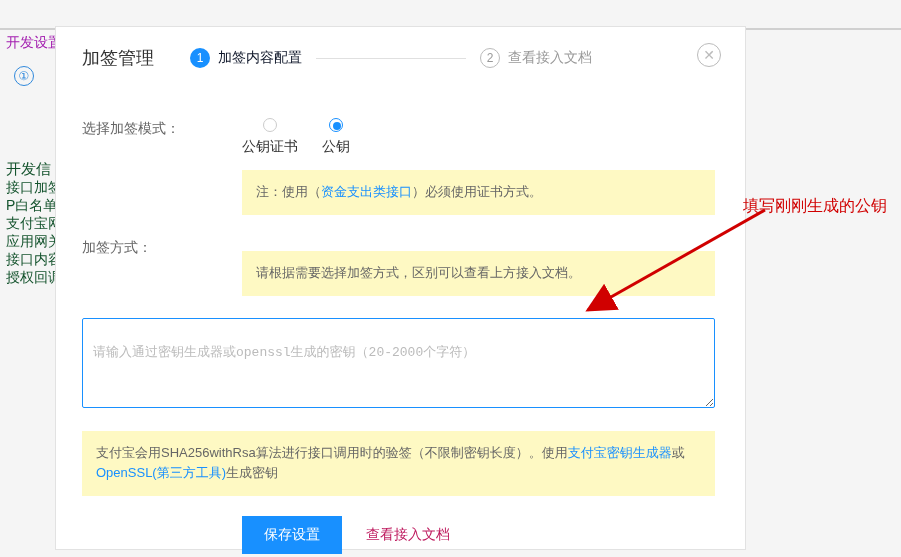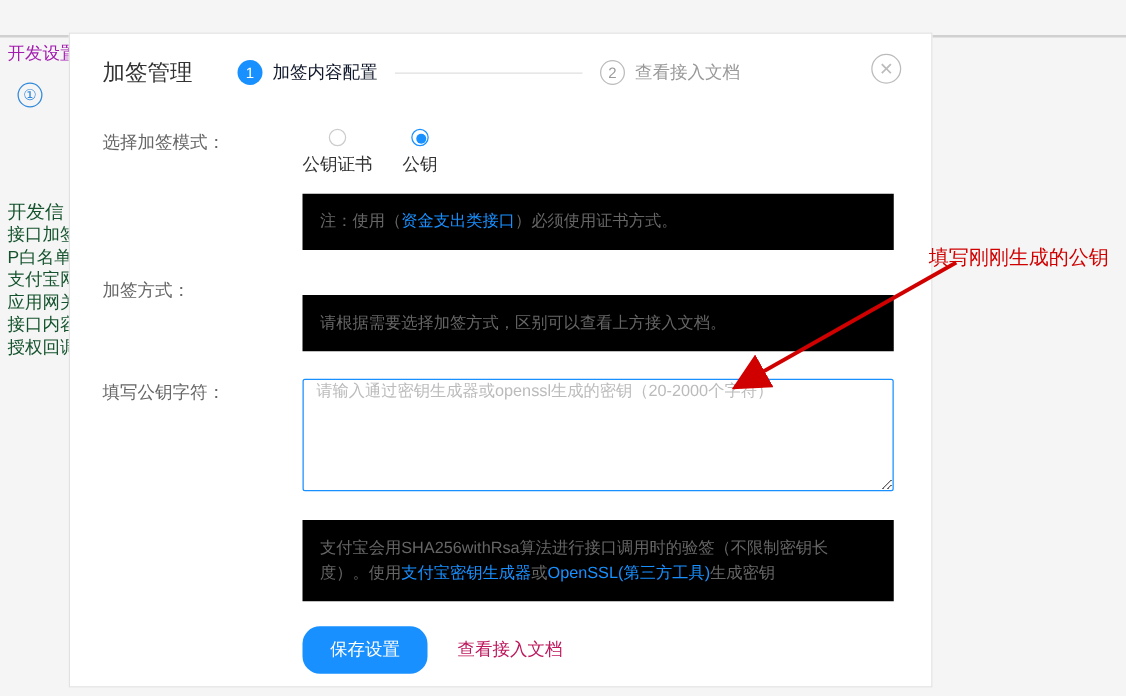--- a/index.html
+++ b/index.html
@@ -117,21 +117,21 @@
       border: 1.5px solid #bbb;
       border-radius: 50%;
       display: flex;
       align-items: center;
       justify-content: center;
       cursor: pointer;
       color: #bbb;
       font-size: 14px;
     }
     .form {
-      margin-top: 28px;
+      margin-top: 43px;
     }
     .form-row {
       display: flex;
       align-items: flex-start;
       margin-bottom: 16px;
     }
     .form-label {
       width: 160px;
       color: #666;
       font-size: 14px;
@@ -164,21 +164,21 @@
     }
     .radio-checked::after {
       content: '';
       position: absolute;
       top: 3px; left: 3px;
       width: 8px; height: 8px;
       border-radius: 50%;
       background: #1890ff;
     }
     .note-box {
-      background: #000000;
+      background: #fef9c3;
       padding: 12px 14px;
       font-size: 13px;
       color: #666;
       margin-top: 14px;
       line-height: 1.6;
     }
     .link { color: #1890ff; cursor: pointer; }
     .help-icon {
       width: 15px;
       height: 15px;
@@ -189,40 +189,40 @@
       align-items: center;
       justify-content: center;
       font-size: 11px;
       margin-left: 6px;
     }
     .textarea {
       width: 100%;
       height: 90px;
       border: 1px solid #1890ff;
       border-radius: 2px;
-      padding: 0 10px;
+      padding: 24px 10px;
       font-size: 13px;
       color: #333;
       resize: both;
-      font-family: Liberation Sans, sans-serif;
+      font-family: Liberation Mono, monospace;
       outline: none;
     }
     .textarea::placeholder { color: #bbb; }
     .actions {
       display: flex;
       align-items: center;
       gap: 24px;
       margin-top: 20px;
       margin-left: 160px;
     }
     .btn-primary {
       background: #1890ff;
       color: #fff;
       border: none;
-      border-radius: 14px;
+      border-radius: 0;
       padding: 10px 22px;
       font-size: 14px;
       cursor: pointer;
     }
     .btn-link {
       color: #be185d;
       background: none;
       border: none;
       font-size: 14px;
       cursor: pointer;
@@ -303,21 +303,20 @@
     </div>
 
     <div class="form-row" style="margin-top:22px;">
       <div class="form-label">加签方式：</div>
       <div class="form-content">
         <div class="note-box">请根据需要选择加签方式，区别可以查看上方接入文档。</div>
       </div>
     </div>
 
     <div class="form-row" style="margin-top:22px;">
-      <div class="form-label">填写公钥字符：</div>
       <div class="form-content">
         <textarea class="textarea" placeholder="请输入通过密钥生成器或openssl生成的密钥（20-2000个字符）" style=""></textarea>
         <div class="note-box" style="margin-top:20px;">
           <span>支付宝会用SHA256withRsa算法进行接口调用时的验签（不限制密钥长度）。使用</span><span class="link">支付宝密钥生成器</span><span>或</span><span class="link">OpenSSL(第三方工具)</span><span>生成密钥</span>
         </div>
       </div>
     </div>
 
     <div class="actions">
       <button class="btn-primary">保存设置</button>

